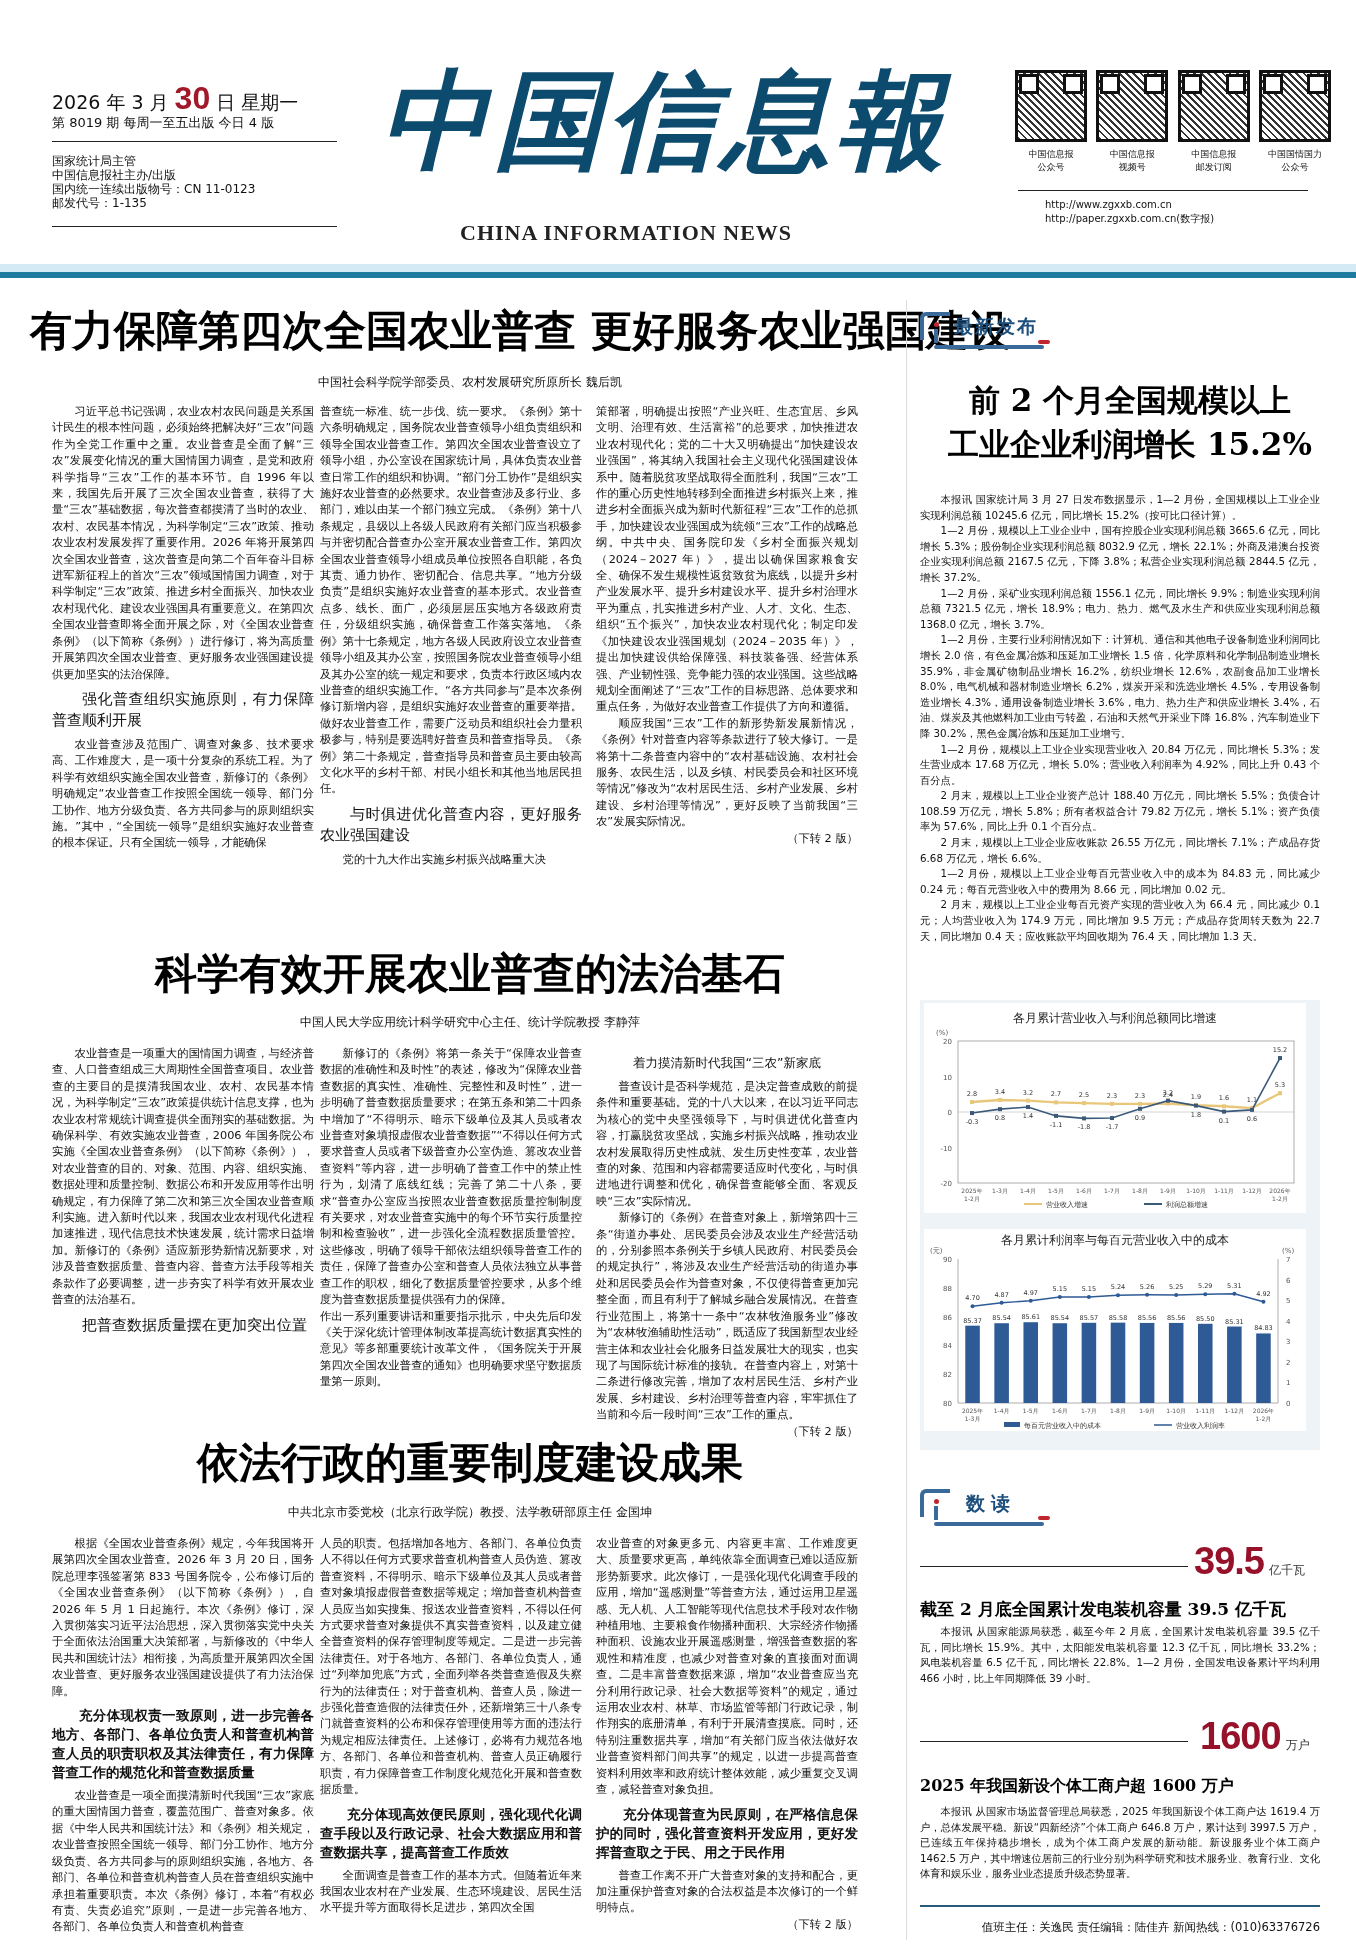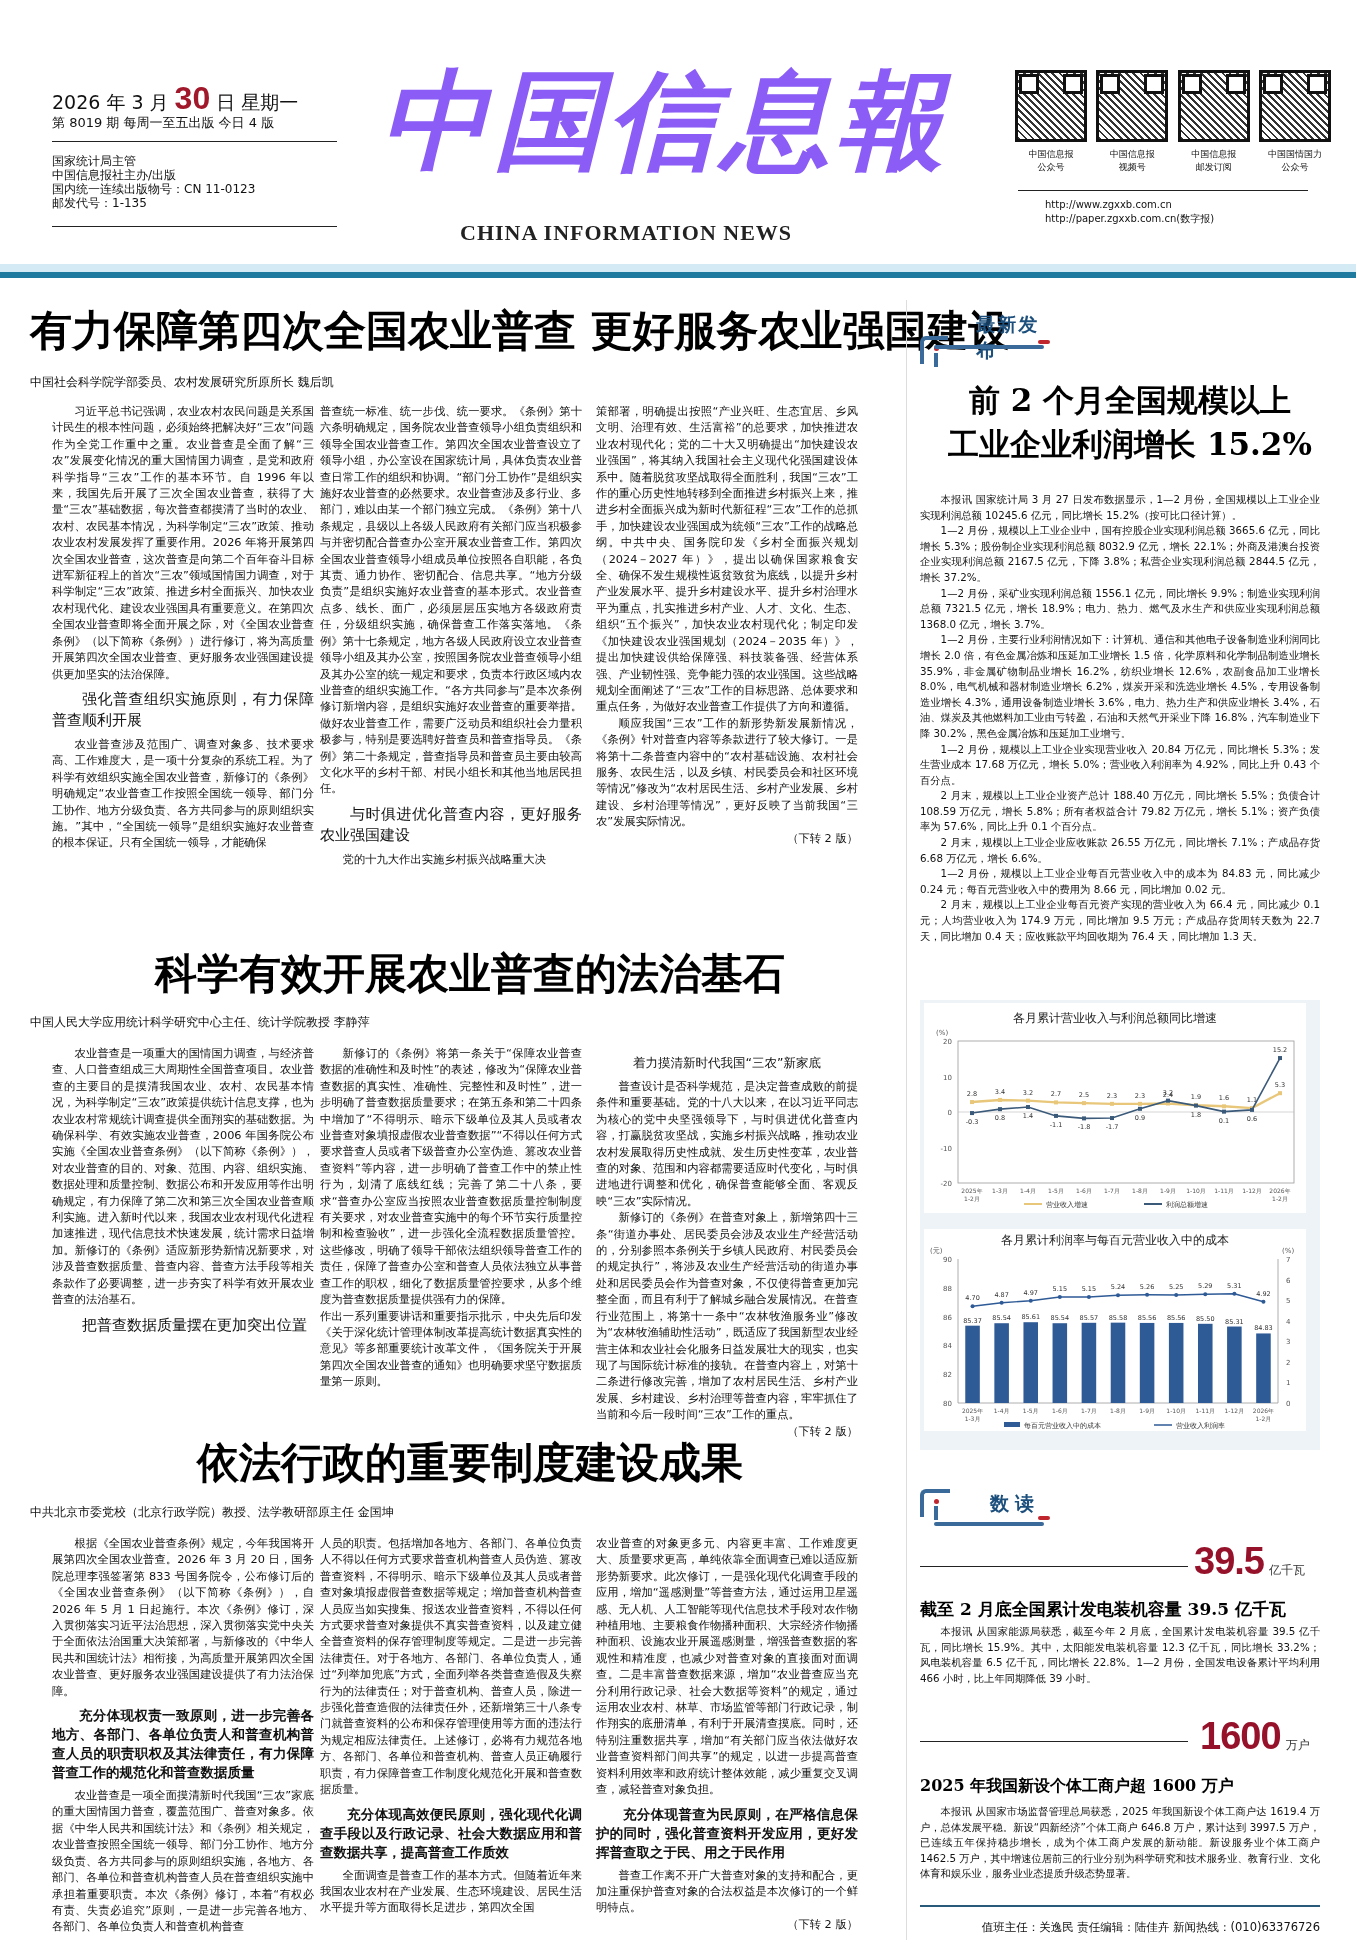--- a/index.html
+++ b/index.html
@@ -5,47 +5,47 @@
   * { box-sizing: border-box; margin: 0; padding: 0; }
   body { width: 1356px; height: 1959px; background: #fff; font-family: "DejaVu Sans", sans-serif; color: #111; position: relative; overflow: hidden; }
   .abs { position: absolute; }
   
   #masthead { left: 0; top: 0; width: 1356px; height: 290px; }
   .date-line { left: 52px; top: 80px; font-size: 19px; color: #111; white-space: nowrap; }
   .date-line .big-day { font-size: 32px; font-weight: bold; color: #a0182a; font-family: "Liberation Sans", sans-serif; }
   .issue-line { left: 52px; top: 114px; font-size: 13px; }
   .rule { background: #222; height: 1px; }
   .pubinfo { left: 52px; top: 154px; font-size: 12px; line-height: 14px; }
-  .logo { left: 380px; top: 55px; width: 560px; height: 130px; font-family: "DejaVu Serif", serif; font-weight: bold; font-size: 108px; color: #8b5cf6; letter-spacing: 6px; line-height: 130px; white-space: nowrap; font-style: italic; }
+  .logo { left: 380px; top: 55px; width: 560px; height: 130px; font-family: "DejaVu Serif", serif; font-weight: bold; font-size: 108px; color: #0c4a6e; letter-spacing: 6px; line-height: 130px; white-space: nowrap; font-style: italic; }
   .logo-en { left: 460px; top: 220px; font-family: "Liberation Serif", serif; font-size: 22px; letter-spacing: 1px; font-weight: bold; color: #222; white-space: nowrap; }
   .qr-row { left: 1013px; top: 70px; width: 320px; display: flex; justify-content: space-between; }
   .qr { width: 76px; text-align: center; }
   .qr-box { width: 72px; height: 72px; margin: 0 auto; background:
      repeating-linear-gradient(45deg, #333 0 2px, #fff 2px 5px),
      repeating-linear-gradient(-45deg, #222 0 2px, transparent 2px 6px);
      border: 3px solid #111; position: relative; }
   .qr-box::before, .qr-box::after { content: ""; position: absolute; width: 14px; height: 14px; border: 3px solid #111; background: #fff; }
   .qr-box::before { left: 1px; top: 1px; }
   .qr-box::after { right: 1px; top: 1px; }
   .qr-label { font-size: 9px; line-height: 13px; margin-top: 6px; }
   .urls { left: 1045px; top: 198px; font-size: 10px; line-height: 14px; }
   .mast-band { left: 0; top: 264px; width: 1356px; height: 8px; background: #d4ebf6; }
   .mast-bar { left: 0; top: 272px; width: 1356px; height: 6px; background: #1f7aa0; }
 
   
   .headline { font-family: "DejaVu Serif", serif; font-weight: bold; color: #000; white-space: nowrap; text-align: center; }
-  .byline { font-size: 12px; text-align: left; white-space: nowrap; }
+  .byline { font-size: 12px; text-align: center; white-space: nowrap; }
   .col { font-size: 11.3px; line-height: 16.4px; text-align: justify; color: #111; }
   .col p { text-indent: 2em; }
   .subhead { font-size: 15px; line-height: 21px; margin: 6px 0; text-indent: 2em; }
   .subhead.bold { font-weight: bold; }
   .cont { text-align: right; }
 
   
-  .section-tag { display: flex; align-items: flex-end; gap: 24px; }
+  .section-tag { display: flex; align-items: flex-end; }
   .tag-bracket { width: 30px; height: 28px; border-left: 4px solid #3a6a9a; border-top: 4px solid #3a6a9a; border-radius: 6px 0 0 0; position: relative; }
   .tag-dot { position: absolute; left: 10px; top: 6px; width: 5px; height: 5px; background: #c0262e; border-radius: 50%; }
   .tag-stem { position: absolute; left: 10px; top: 13px; width: 4px; height: 14px; background: #3a6a9a; }
   .tag-label { font-size: 19px; font-weight: bold; color: #1c4f7c; margin-left: 4px; letter-spacing: 2px; }
   .tag-underline { height: 4px; background: #3a6a9a; border-radius: 2px; }
   .tag-red { width: 12px; height: 4px; background: #c0262e; border-radius: 2px; }
   .big-num { font-family: "Liberation Sans", sans-serif; font-weight: bold; color: #96122a; font-size: 38px; letter-spacing: -1px; }
   .num-unit { font-size: 12px; color: #333; }
   .chart-box { background: #eef3f8; }
   .chart-inner { background: #fff; position: absolute; }

